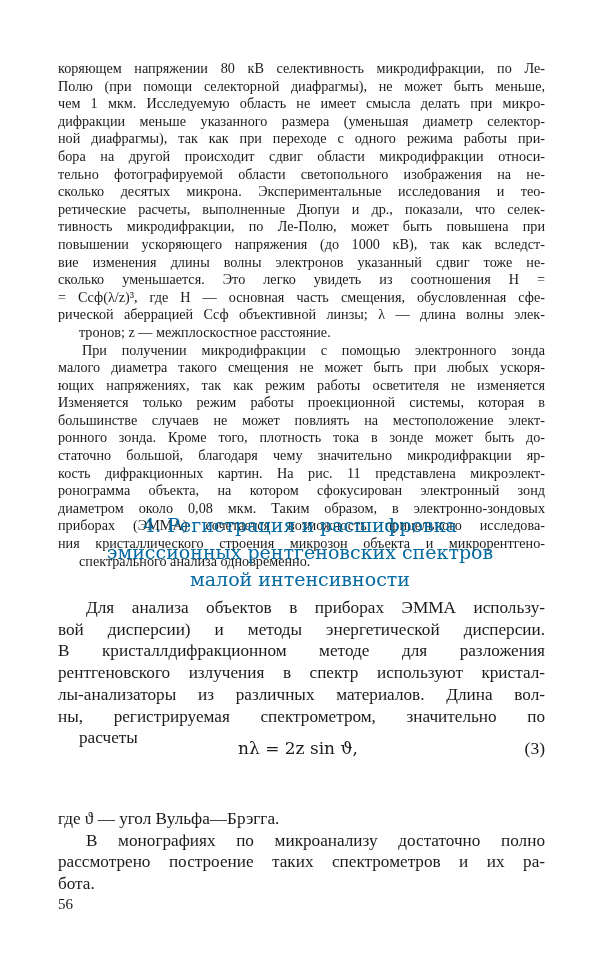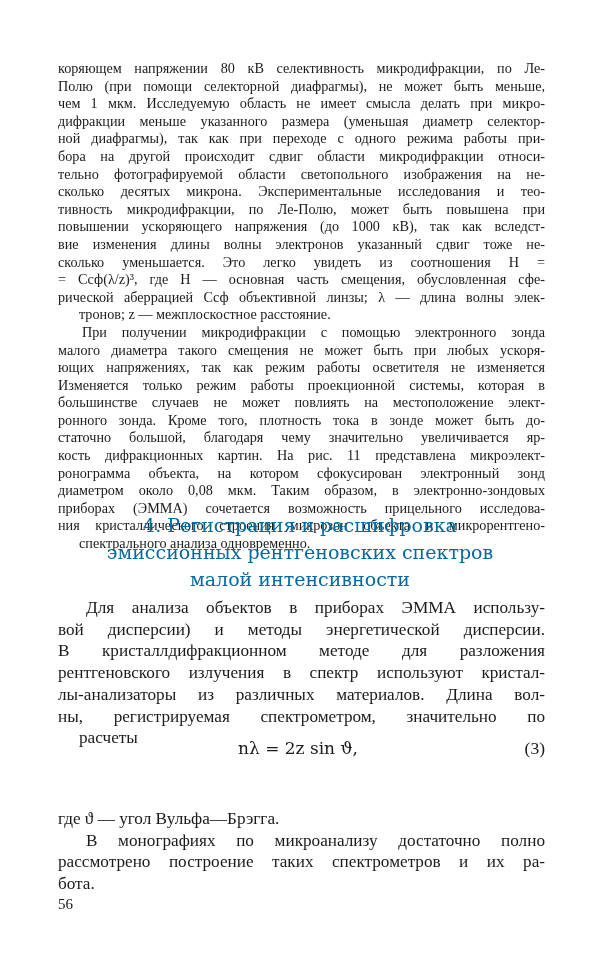--- a/index.html
+++ b/index.html
@@ -35,36 +35,37 @@
   <div class="small">
     <div>
       <span class="ln">коряющем напряжении 80 кВ селективность микродифракции, по Ле-</span>
       <span class="ln">Полю (при помощи селекторной диафрагмы), не может быть меньше,</span>
       <span class="ln">чем 1 мкм. Исследуемую область не имеет смысла делать при микро-</span>
       <span class="ln">дифракции меньше указанного размера (уменьшая диаметр селектор-</span>
       <span class="ln">ной диафрагмы), так как при переходе с одного режима работы при-</span>
       <span class="ln">бора на другой происходит сдвиг области микродифракции относи-</span>
       <span class="ln">тельно фотографируемой области светопольного изображения на не-</span>
       <span class="ln">сколько десятых микрона. Экспериментальные исследования и тео-</span>
+      <span class="ln">ретические расчеты, выполненные Дюпуи и др., показали, что селек-</span>
       <span class="ln">тивность микродифракции, по Ле-Полю, может быть повышена при</span>
       <span class="ln">повышении ускоряющего напряжения (до 1000 кВ), так как вследст-</span>
       <span class="ln">вие изменения длины волны электронов указанный сдвиг тоже не-</span>
       <span class="ln">сколько уменьшается. Это легко увидеть из соотношения H =</span>
       <span class="ln">= Cсф(λ/z)³, где H — основная часть смещения, обусловленная сфе-</span>
       <span class="ln">рической аберрацией Cсф объективной линзы; λ — длина волны элек-</span>
       <span class="ln last">тронов; z — межплоскостное расстояние.</span>
     </div>
     <div>
       <span class="ln indent">При получении микродифракции с помощью электронного зонда</span>
       <span class="ln">малого диаметра такого смещения не может быть при любых ускоря-</span>
       <span class="ln">ющих напряжениях, так как режим работы осветителя не изменяется</span>
       <span class="ln">Изменяется только режим работы проекционной системы, которая в</span>
       <span class="ln">большинстве случаев не может повлиять на местоположение элект-</span>
       <span class="ln">ронного зонда. Кроме того, плотность тока в зонде может быть до-</span>
-      <span class="ln">статочно большой, благодаря чему значительно увеличивается яр-</span>
+      <span class="ln">статочно большой, благодаря чему значительно микродифракции яр-</span>
       <span class="ln">кость дифракционных картин. На рис. 11 представлена микроэлект-</span>
       <span class="ln">ронограмма объекта, на котором сфокусирован электронный зонд</span>
       <span class="ln">диаметром около 0,08 мкм. Таким образом, в электронно-зондовых</span>
       <span class="ln">приборах (ЭММА) сочетается возможность прицельного исследова-</span>
       <span class="ln">ния кристаллического строения микрозон объекта и микрорентгено-</span>
       <span class="ln last">спектрального анализа одновременно.</span>
     </div>
   </div>
 
   <div class="heading">

